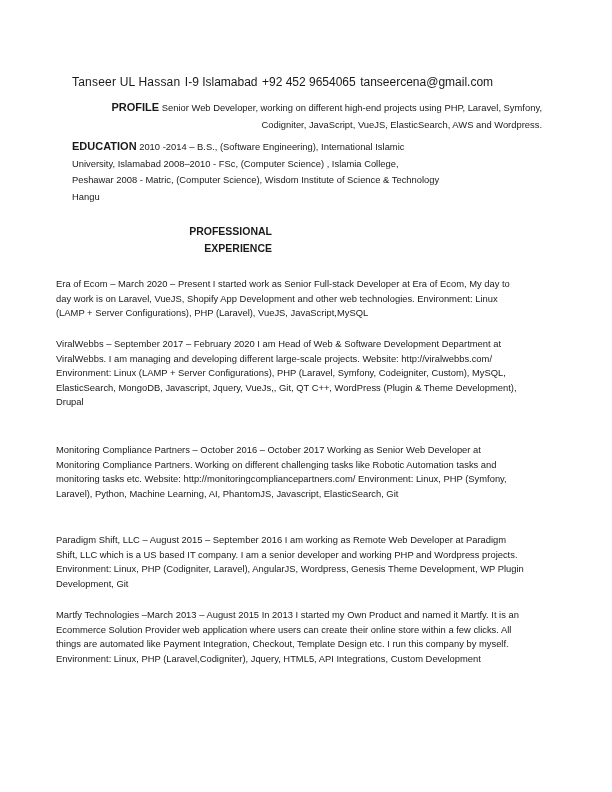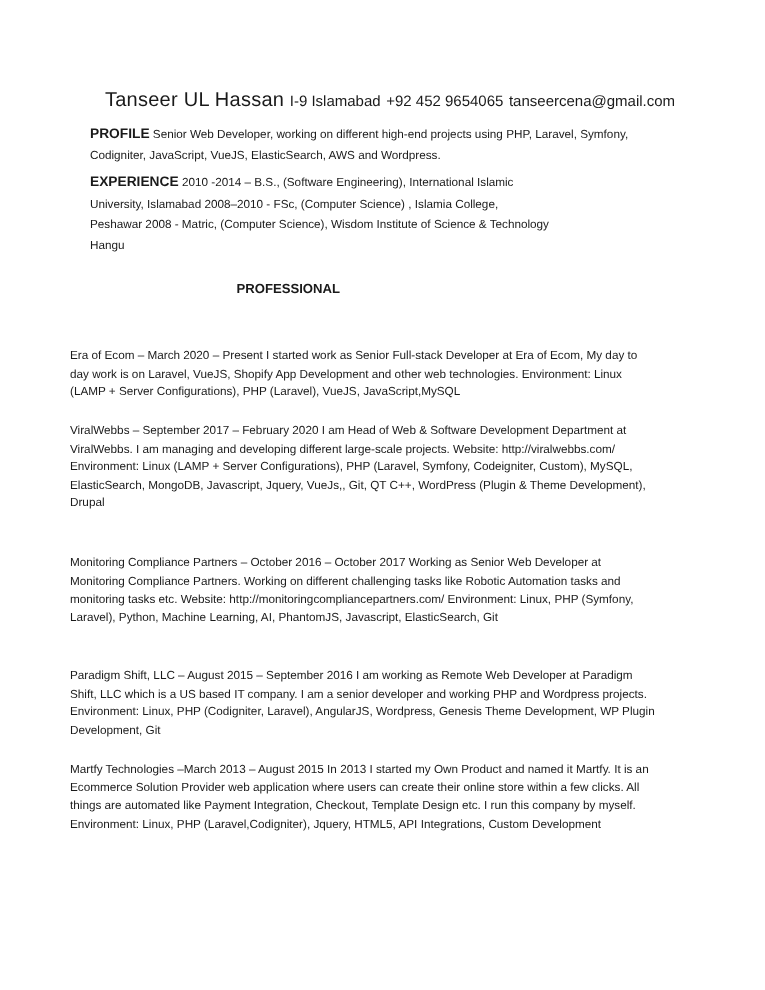--- a/index.html
+++ b/index.html
@@ -1,49 +1,50 @@
 <!DOCTYPE html>
 <html><head>
 <meta charset="utf-8">
 <style>
   html, body { margin: 0; padding: 0; background: #ffffff; }
   body { width: 612px; height: 792px; position: relative; overflow: hidden;
          font-family: "Liberation Sans", sans-serif; color: #1a1a1a; }
   .abs { position: absolute; }
   .name-line { left: 72px; top: 72px; white-space: nowrap; }
-  .name { font-size: 16px; letter-spacing: 0.2px; margin-left: 12px; }
+  .name { font-size: 12px; letter-spacing: 0.2px; }
   .contact { font-size: 12px; }
   .sec { left: 72px; width: 470px; font-size: 9.4px; line-height: 16.5px; }
   .sec-title { font-weight: bold; font-size: 11px; }
-  .profile { top: 99px; }
+  .profile { top: 99px; text-align: right; }
   .education { top: 138px; width: 370px; }
   .prof-head { left: 72px; top: 223px; font-weight: bold; font-size: 10.5px; line-height: 16.5px; width: 200px; text-align: right; }
   .job { left: 56px; width: 470px; font-size: 9.4px; line-height: 14.6px; }
 </style>
 </head>
 <body>
 
 <div class="abs name-line">
   <span class="name">Tanseer UL Hassan</span>
   <span class="contact">I-9 Islamabad</span>
   <span class="contact phone">+92 452 9654065</span>
   <span class="contact">tanseercena@gmail.com</span>
 </div>
 
 <div class="abs sec profile">
   <span class="sec-title">PROFILE</span>
   <span>Senior Web Developer, working on different high-end projects using PHP, Laravel, Symfony, Codigniter, JavaScript, VueJS, ElasticSearch, AWS and Wordpress.</span>
 </div>
 
 <div class="abs sec education">
-  <span class="sec-title">EXPERIENCE</span>
+  <span class="sec-title">EDUCATION</span>
   <span>2010 -2014 – B.S., (Software Engineering), International Islamic University, Islamabad 2008–2010 - FSc, (Computer Science) , Islamia College, Peshawar 2008 - Matric, (Computer Science), Wisdom Institute of Science &amp; Technology Hangu</span>
 </div>
 
 <div class="abs prof-head">
   <div>PROFESSIONAL</div>
+  <div>EXPERIENCE</div>
 </div>
 
 <div class="abs job" style="top:277px">Era of Ecom – March 2020 – Present I started work as Senior Full-stack Developer at Era of Ecom, My day to day work is on Laravel, VueJS, Shopify App Development and other web technologies. Environment: Linux (LAMP + Server Configurations), PHP (Laravel), VueJS, JavaScript,MySQL</div>
 <div class="abs job" style="top:337px">ViralWebbs – September 2017 – February 2020 I am Head of Web &amp; Software Development Department at ViralWebbs. I am managing and developing different large-scale projects. Website: http://viralwebbs.com/ Environment: Linux (LAMP + Server Configurations), PHP (Laravel, Symfony, Codeigniter, Custom), MySQL, ElasticSearch, MongoDB, Javascript, Jquery, VueJs,, Git, QT C++, WordPress (Plugin &amp; Theme Development), Drupal</div>
 <div class="abs job" style="top:443px">Monitoring Compliance Partners – October 2016 – October 2017 Working as Senior Web Developer at Monitoring Compliance Partners. Working on different challenging tasks like Robotic Automation tasks and monitoring tasks etc. Website: http://monitoringcompliancepartners.com/ Environment: Linux, PHP (Symfony, Laravel), Python, Machine Learning, AI, PhantomJS, Javascript, ElasticSearch, Git</div>
 <div class="abs job" style="top:533px">Paradigm Shift, LLC – August 2015 – September 2016 I am working as Remote Web Developer at Paradigm Shift, LLC which is a US based IT company. I am a senior developer and working PHP and Wordpress projects. Environment: Linux, PHP (Codigniter, Laravel), AngularJS, Wordpress, Genesis Theme Development, WP Plugin Development, Git</div>
 <div class="abs job" style="top:608px">Martfy Technologies –March 2013 – August 2015 In 2013 I started my Own Product and named it Martfy. It is an Ecommerce Solution Provider web application where users can create their online store within a few clicks. All things are automated like Payment Integration, Checkout, Template Design etc. I run this company by myself. Environment: Linux, PHP (Laravel,Codigniter), Jquery, HTML5, API Integrations, Custom Development</div>
 
 </body></html>

